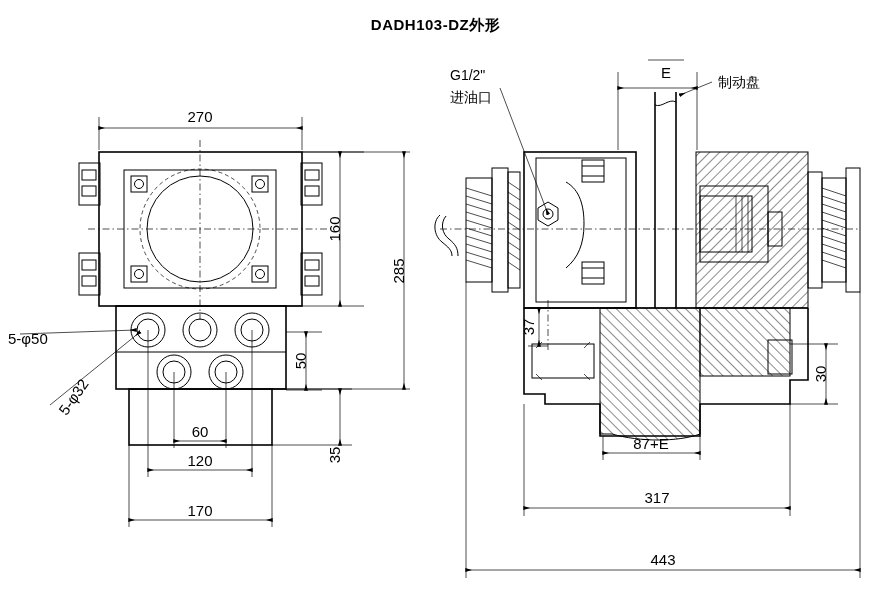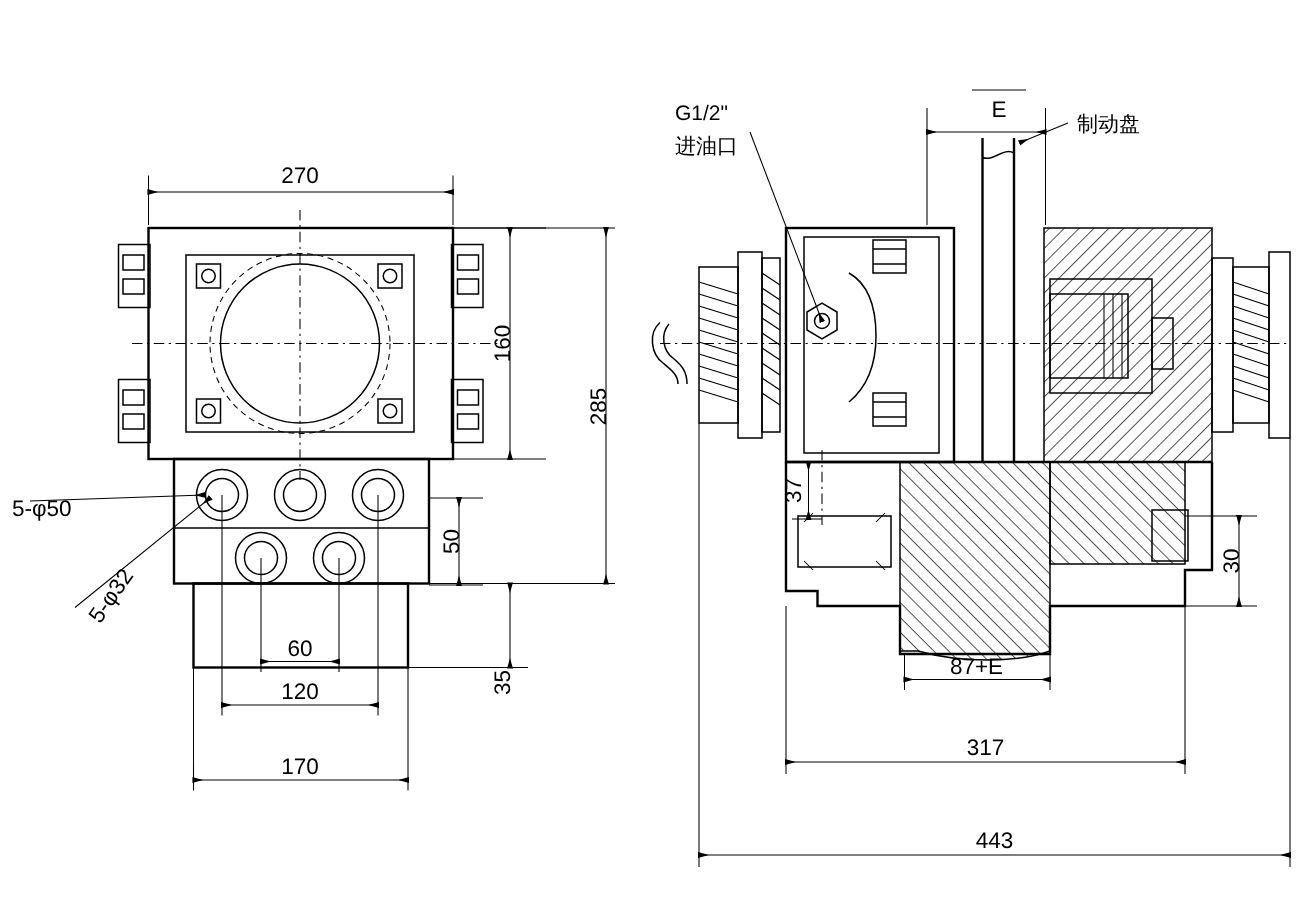--- a/index.html
+++ b/index.html
@@ -81,20 +81,21 @@
     font-family: "Liberation Sans", sans-serif;
     font-size: 14px;
     fill: #000;
   }
 </style>
 </head>
 <body>
 
 <div id="page">
 
+  <div id="title">DADH103-DZ外形</div>
 
   <svg class="drawing" viewBox="0 0 871 601">
     <defs>
       <pattern id="hatch45" width="7" height="7" patternTransform="rotate(45)" patternUnits="userSpaceOnUse">
         <line x1="0" y1="0" x2="0" y2="7" stroke="#000" stroke-width="0.9"></line>
       </pattern>
       <pattern id="hatch45b" width="7" height="7" patternTransform="rotate(-45)" patternUnits="userSpaceOnUse">
         <line x1="0" y1="0" x2="0" y2="7" stroke="#000" stroke-width="0.9"></line>
       </pattern>
       <marker id="arr" markerWidth="10" markerHeight="8" refX="9" refY="4" orient="auto">

